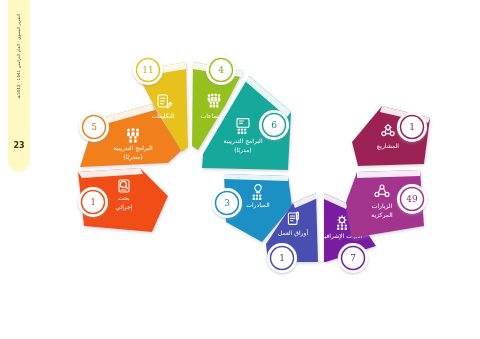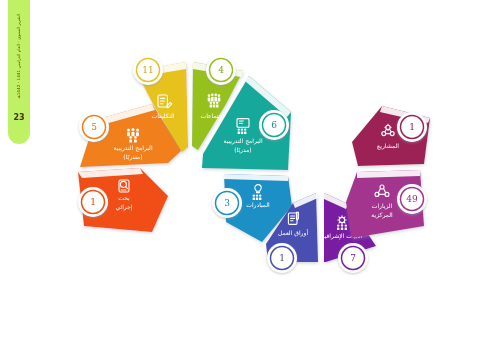--- a/index.html
+++ b/index.html
@@ -6,22 +6,22 @@
   body{
     width:480px;height:339px;
     background:#ffffff;
     font-family:"DejaVu Sans","Liberation Sans",sans-serif;
     overflow:hidden;
     position:relative;
   }
 
   
   #side-tab{
-    position:absolute;left:8px;top:0;width:22px;height:144px;
-    background:#bef264;
+    position:absolute;left:8px;top:0;width:22px;height:172px;
+    background:#fef9c3;
     border-bottom-left-radius:11px;border-bottom-right-radius:11px;
     display:flex;flex-direction:column;align-items:center;
     justify-content:flex-start;
   }
   #side-tab-text{
     margin-top:14px;
     writing-mode:vertical-rl;
     transform:rotate(180deg);
     font-size:4.2px;line-height:1.25;
     color:#6a4410;letter-spacing:.2px;

